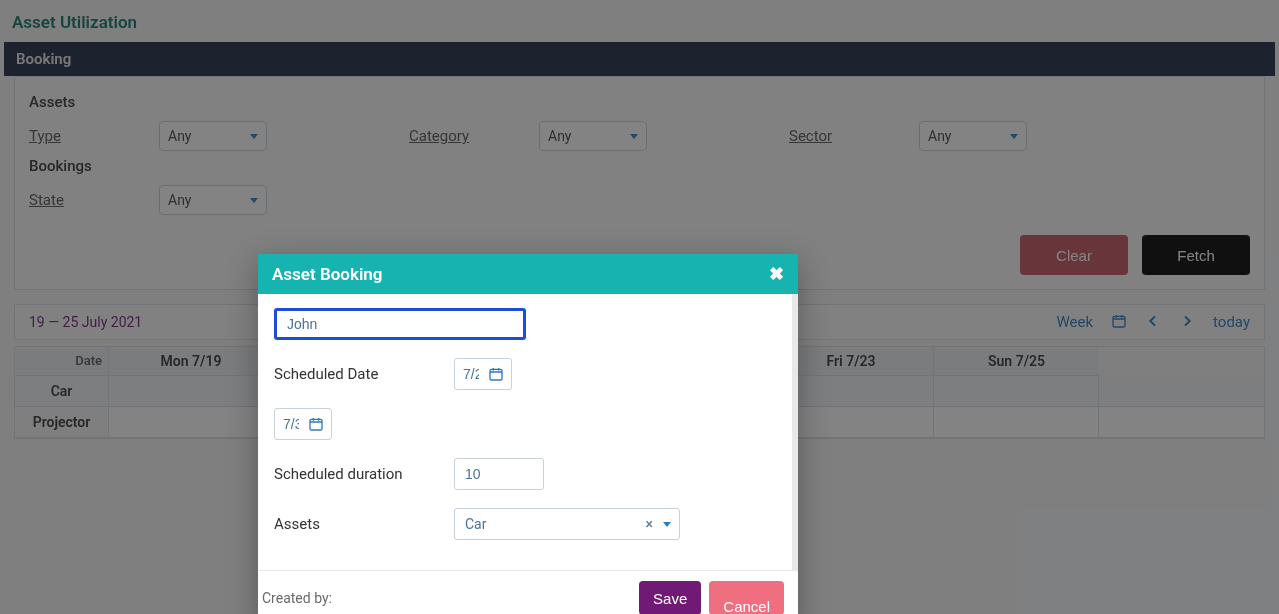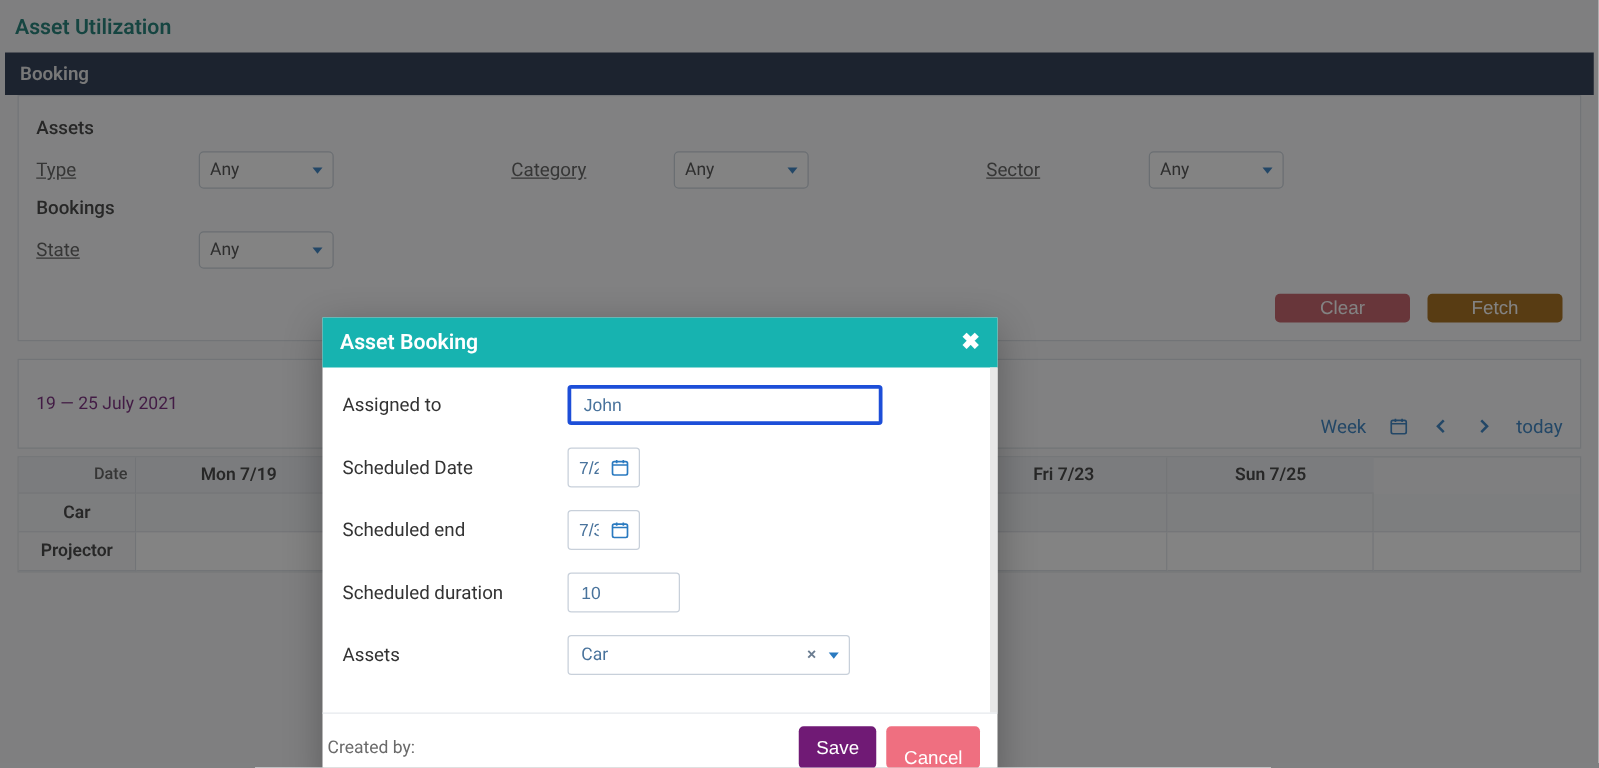--- a/index.html
+++ b/index.html
@@ -71,43 +71,43 @@
     border-right: 4px solid transparent;
     border-top: 5px solid #2a7ac0;
   }
   .filter-actions {
     display: flex;
     justify-content: flex-end;
     gap: 14px;
     margin-top: 20px;
   }
   .btn {
-    height: 23px;
+    height: 40px;
     min-width: 108px;
     border: none;
     border-radius: 4px;
     color: #fff;
     font-size: 15px;
     cursor: pointer;
   }
   .btn-clear { background: #c3565e; }
-  .btn-fetch { background: #a16207; }
+  .btn-fetch { background: #000000; }
 
   .calendar-header {
     display: flex;
     align-items: center;
     justify-content: space-between;
     padding: 8px 14px;
     border: 1px solid #d9dee4;
     margin: 0 14px;
     background: #fafbfc;
     font-size: 14px;
   }
   .cal-range { color: #701a75; font-size: 14px; }
-  .cal-controls { display: flex; align-items: center; gap: 18px; color: #2a7ac0; margin-top: 36px; }
+  .cal-controls { display: flex; align-items: flex-start; gap: 18px; color: #2a7ac0; }
   .cal-link { color: #2a7ac0; cursor: pointer; font-size: 15px; }
   .cal-icon { cursor: pointer; display: inline-flex; align-items: center; }
 
   .grid {
     margin: 6px 14px 0 14px;
     border: 1px solid #d9dee4;
   }
   .grid-head, .grid-row {
     display: grid;
     grid-template-columns: 94px repeat(7, 1fr);
@@ -357,39 +357,37 @@
 
 <div class="overlay"></div>
 
 <div class="modal">
   <div class="modal-header">
     <span>Asset Booking</span>
     <span class="modal-close">✖</span>
   </div>
   <div class="modal-body">
     <div class="form-row">
-      <div class="form-label">Assigned to</div>
       <div class="form-control">
         <input class="text-input" type="text" value="John" style="">
       </div>
     </div>
     <div class="form-row">
       <div class="form-label">Scheduled Date</div>
       <div class="form-control date-wrap">
         <input class="text-input date-input" type="text" style="width: 58px;" value="7/20/2021">
         <span class="cal-glyph">
           <svg class="icon" viewBox="0 0 24 24" fill="none" stroke="#2a7ac0" stroke-width="2">
               <rect x="3" y="5" width="18" height="16" rx="2"></rect>
               <path d="M3 9h18M8 3v4M16 3v4"></path>
             </svg>
         </span>
       </div>
     </div>
     <div class="form-row">
-      <div class="form-label">Scheduled end</div>
       <div class="form-control date-wrap">
         <input class="text-input date-input" type="text" style="width: 58px;" value="7/30/2021">
         <span class="cal-glyph">
           <svg class="icon" viewBox="0 0 24 24" fill="none" stroke="#2a7ac0" stroke-width="2">
               <rect x="3" y="5" width="18" height="16" rx="2"></rect>
               <path d="M3 9h18M8 3v4M16 3v4"></path>
             </svg>
         </span>
       </div>
     </div>

